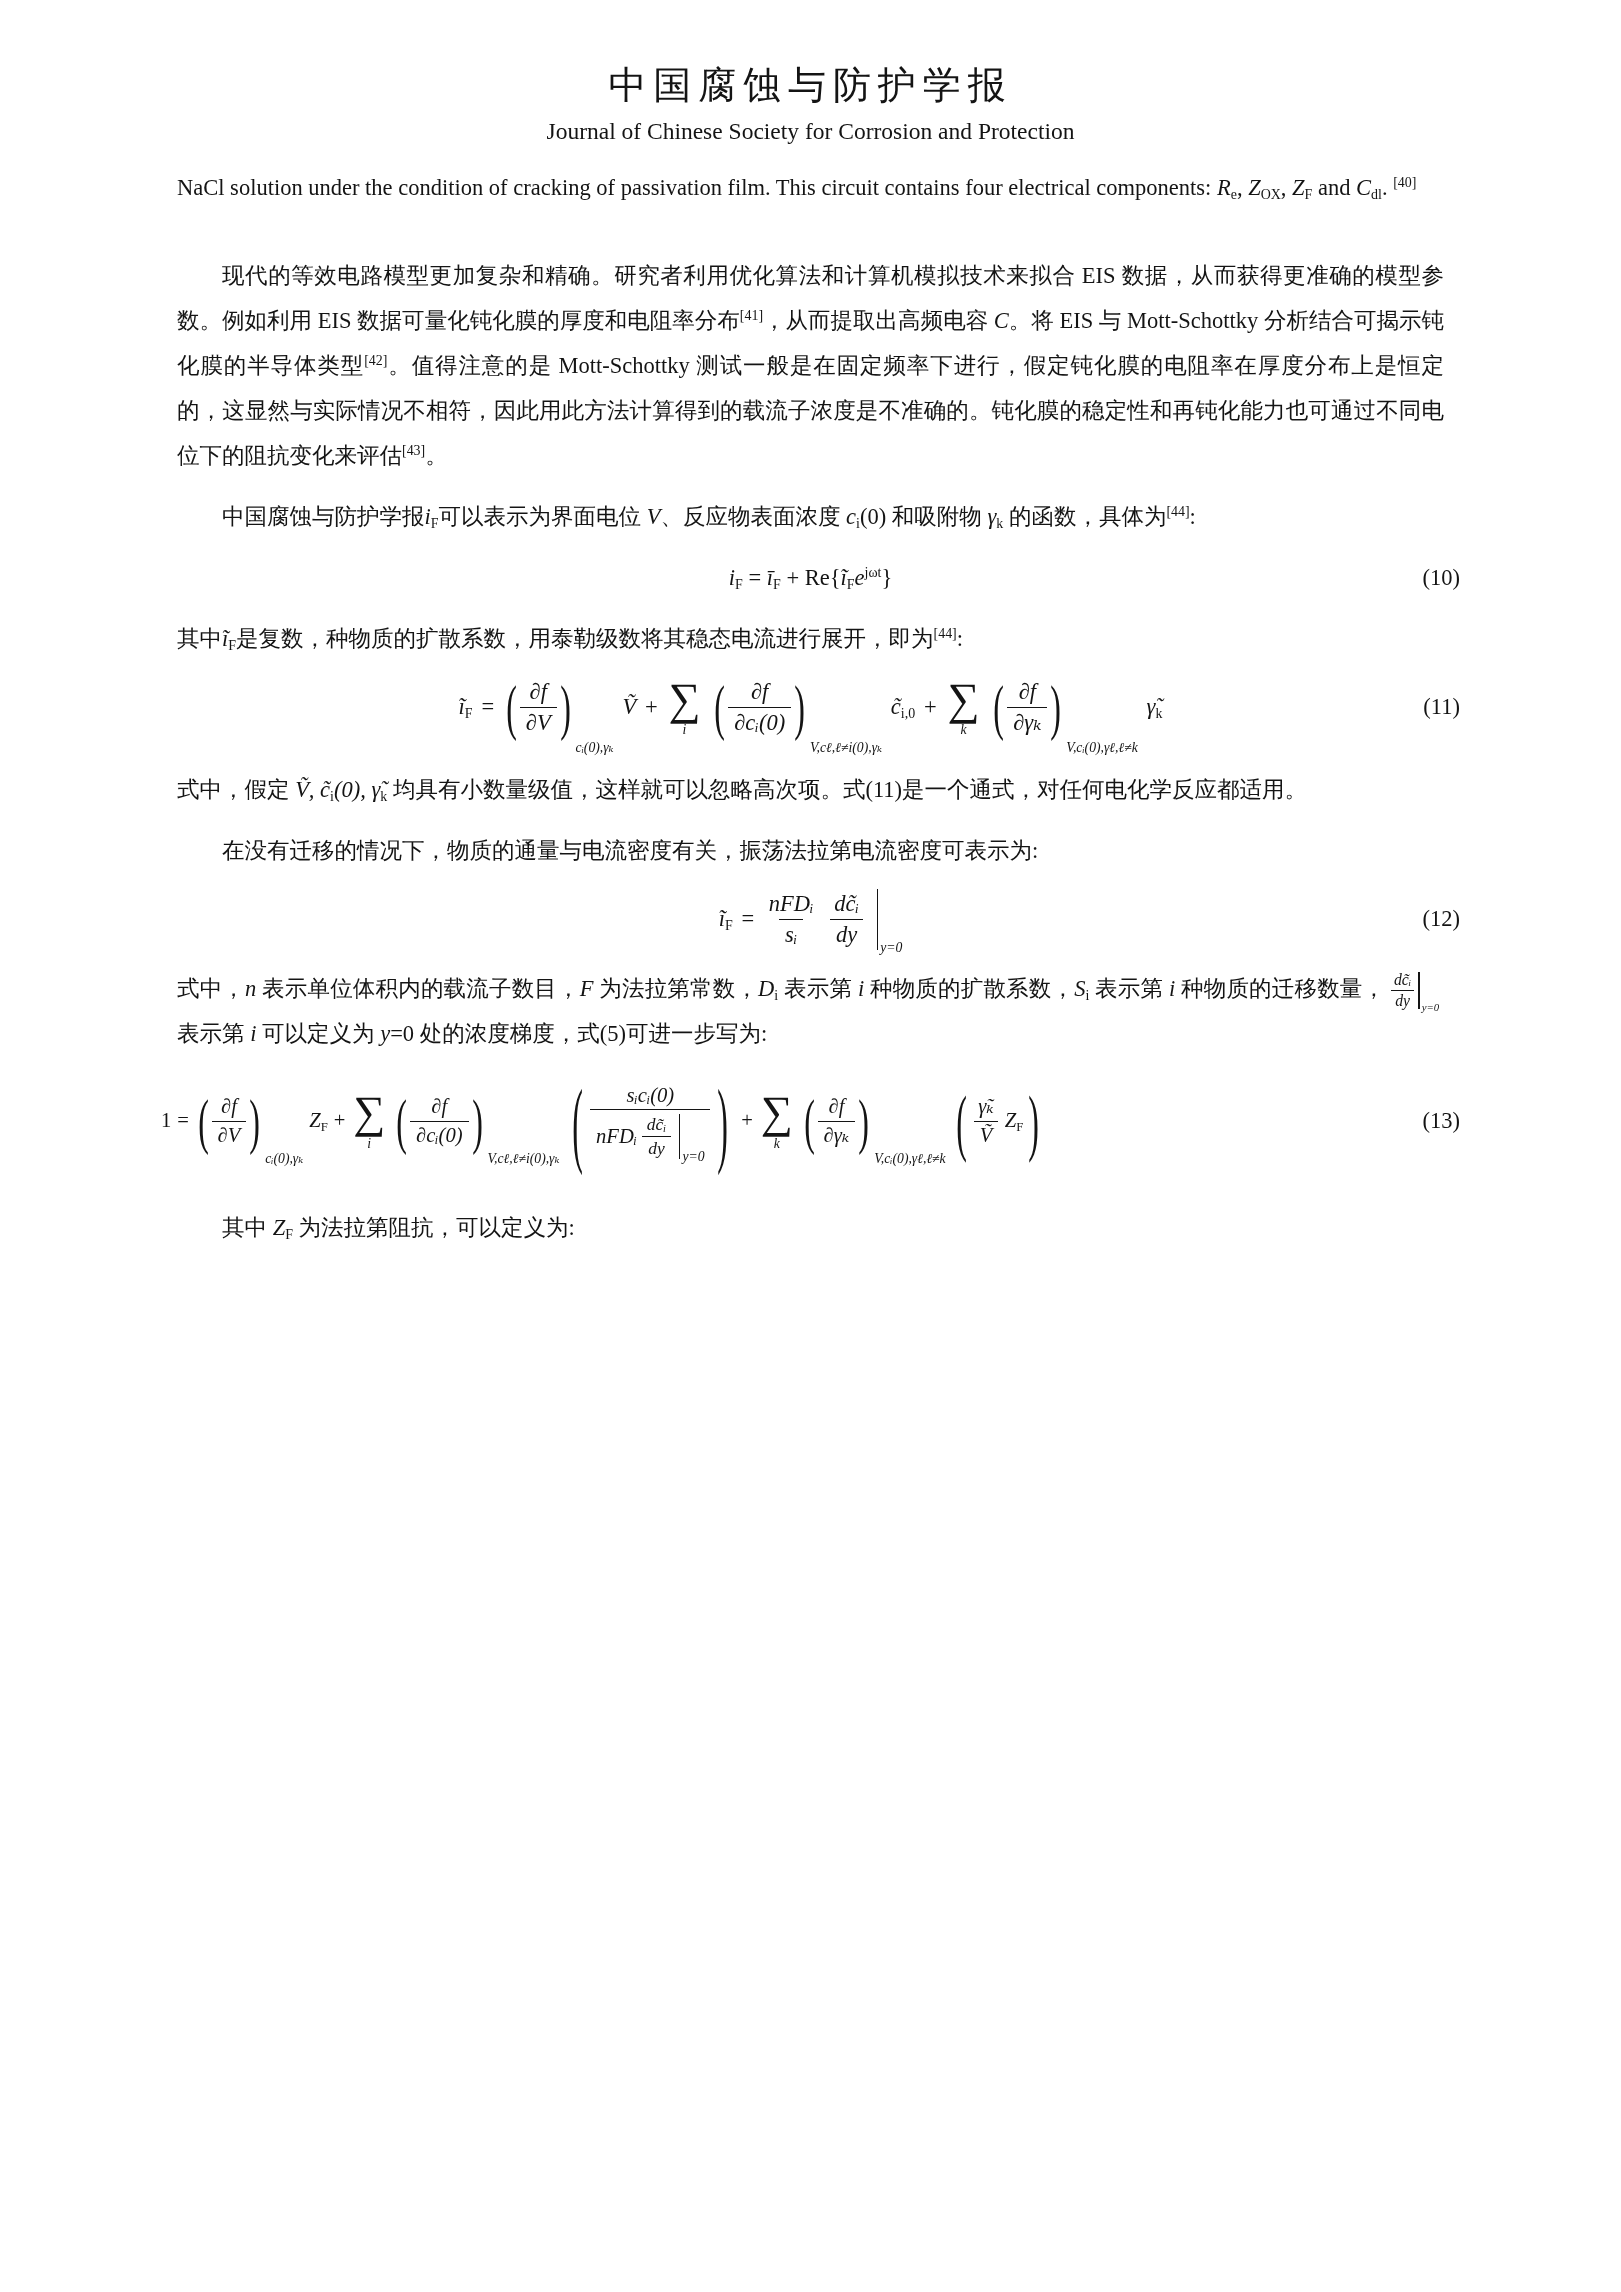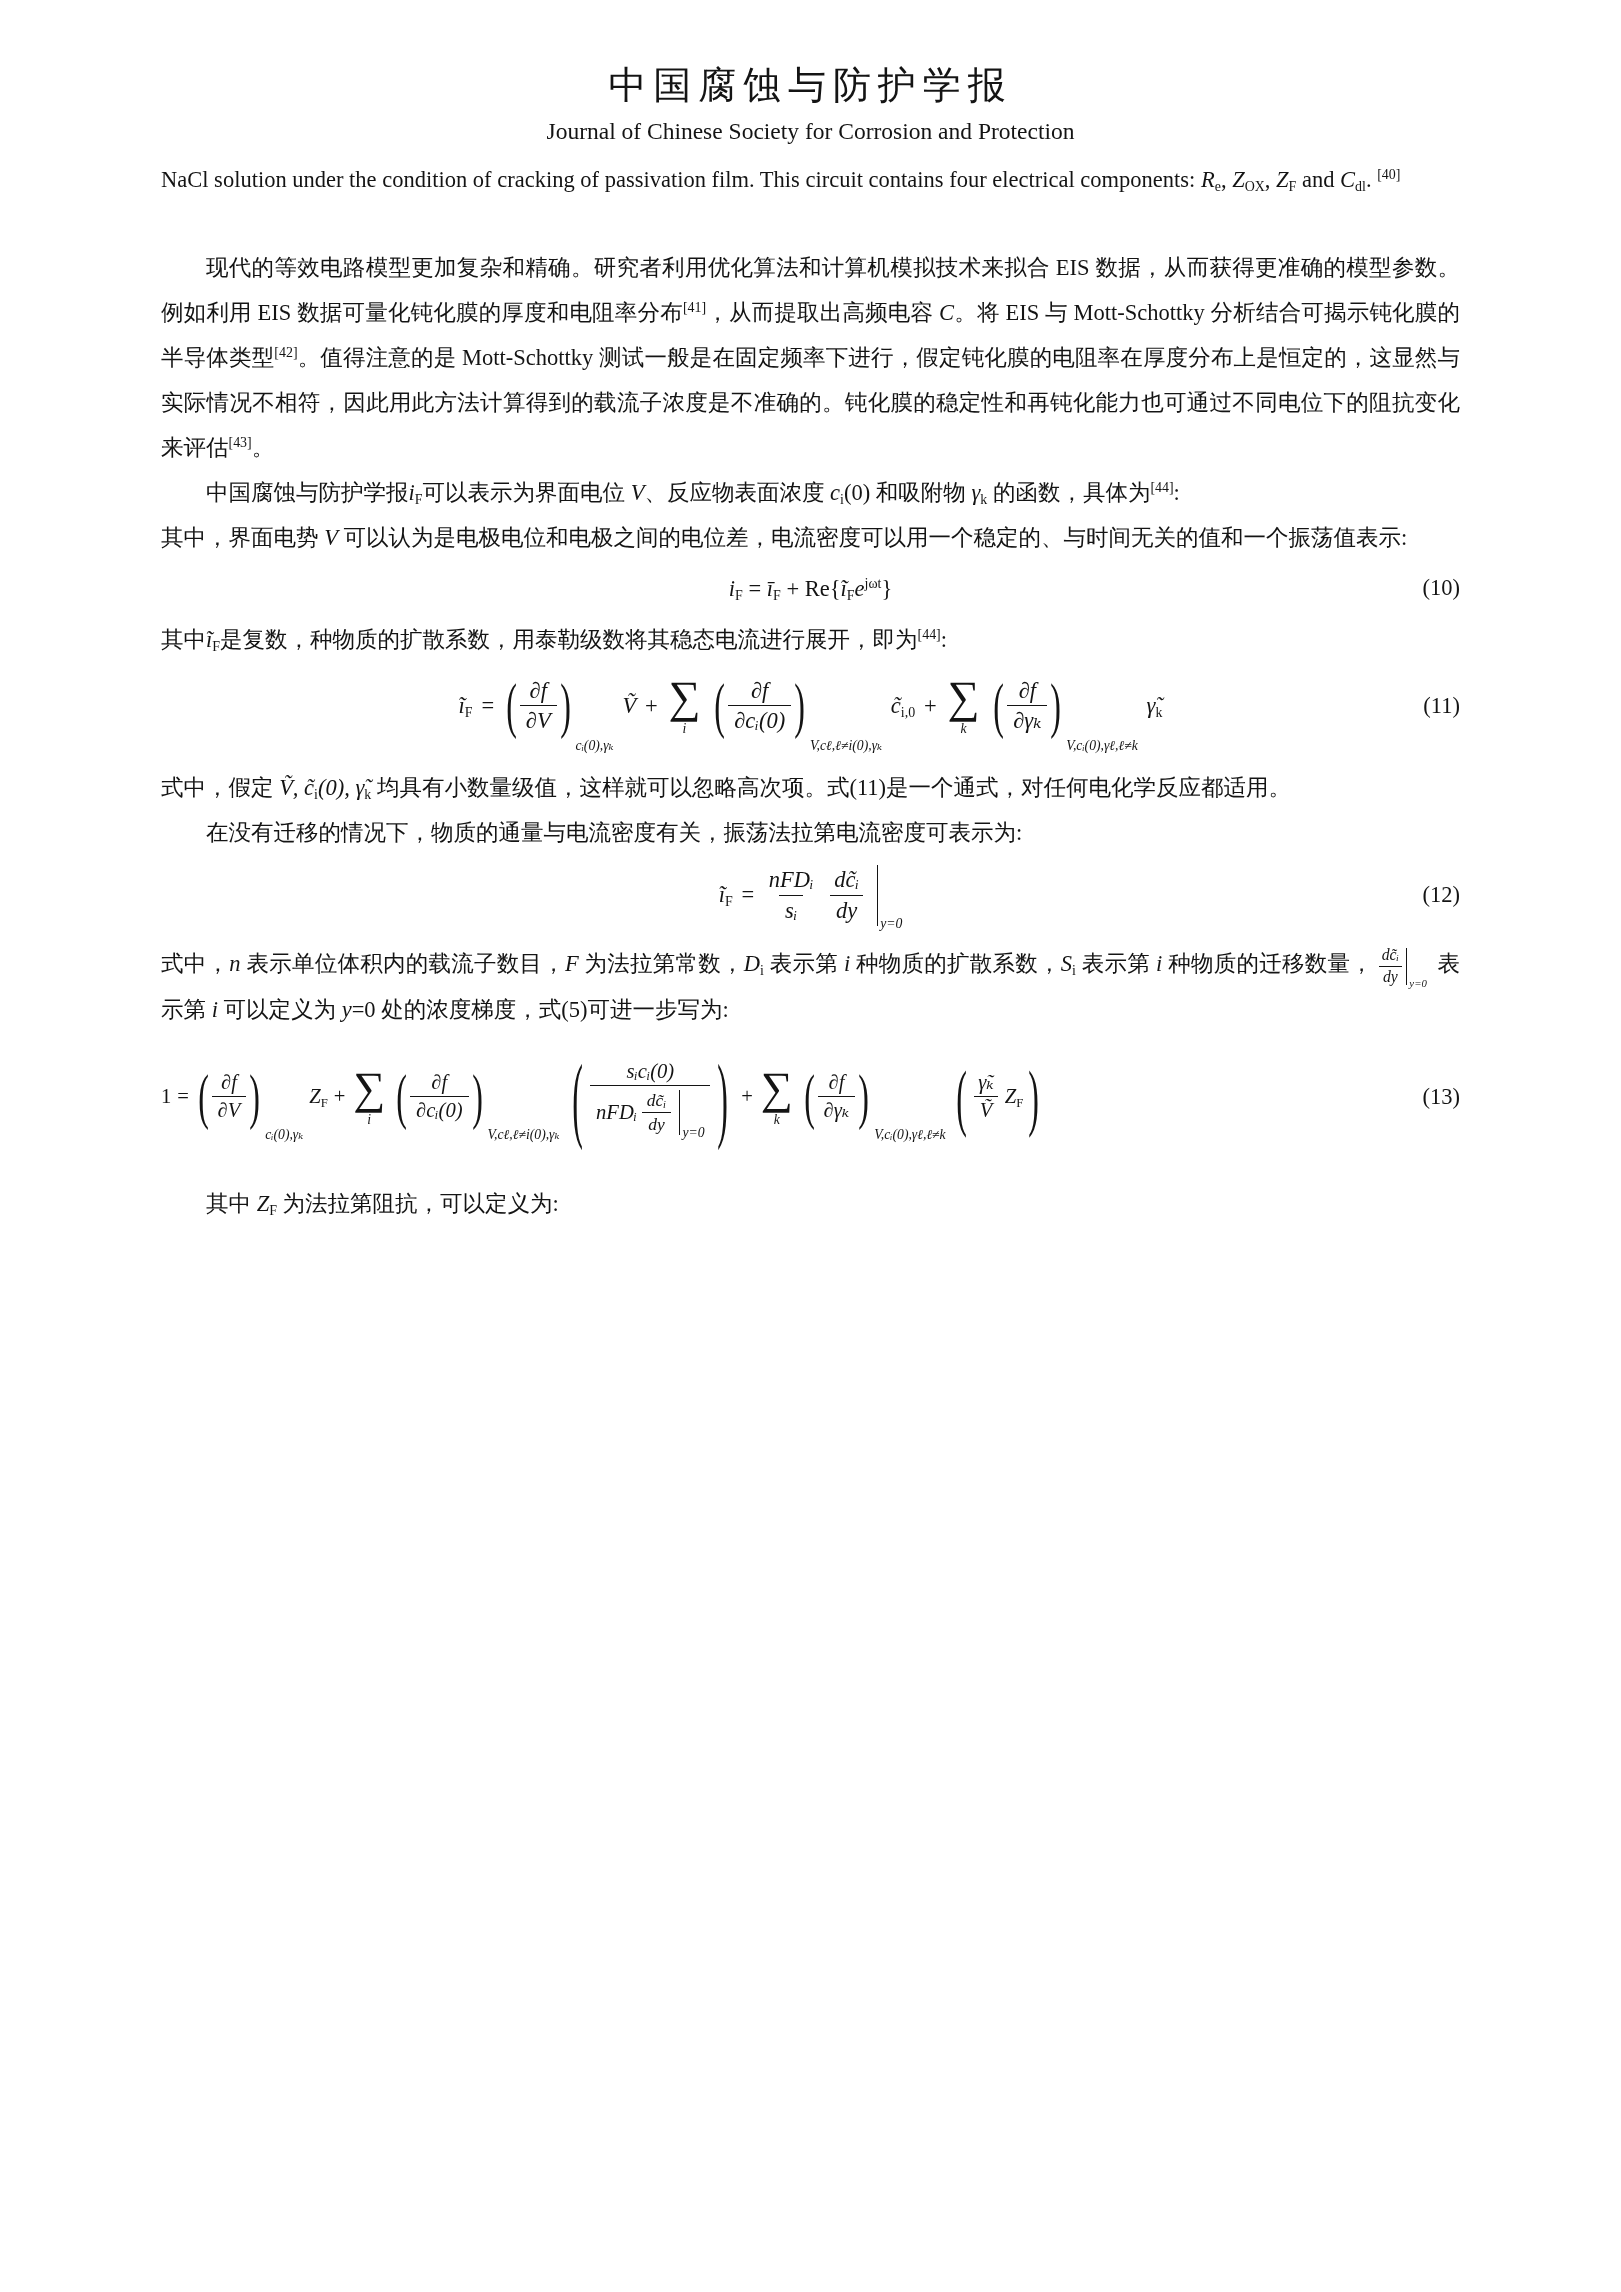--- a/index.html
+++ b/index.html
@@ -2,21 +2,21 @@
 <html><head>
 <meta charset="utf-8">
 <style>
   html,body{margin:0;padding:0;background:#fff;}
   .page{position:relative;width:1621px;height:2293px;background:#fff;box-sizing:border-box;
         padding:57px 161px 0 161px;overflow:hidden;color:#141414;
         font-family:"Liberation Serif","DejaVu Serif","DejaVu Sans",serif;
         font-size:22.5px;line-height:45px;}
   .title-cn{text-align:center;font-size:38px;letter-spacing:6.9px;line-height:1.5;}
   .title-en{text-align:center;font-size:23.5px;line-height:1.5;margin-bottom:7.8px;}
-  .para{margin:0;text-align:justify;}
+  .para{margin:16px;text-align:justify;}
   .ind{text-indent:2em;}
   .mt{margin-top:43px;}
   .mi{font-style:italic;}
   b.ht{font-weight:bold;}
   sub{font-size:0.62em;line-height:0;vertical-align:-0.28em;}
   sup.ref{font-size:0.62em;line-height:0;vertical-align:0.55em;}
   sup.mexp{font-size:0.62em;line-height:0;vertical-align:0.55em;}
   .heading{margin:15.7px 0 0 0;}
   .heading .num{margin-right:12.7px;}
 
@@ -68,21 +68,20 @@
   </div>
 
   <p class="para"><span>NaCl solution under the condition of cracking of passivation film. This circuit contains four electrical components: </span><i class="mi">R</i><sub>e</sub><span>, </span><i class="mi">Z</i><sub>OX</sub><span>, </span><i class="mi">Z</i><sub>F</sub><span> and </span><i class="mi">C</i><sub>dl</sub><span>. </span><sup class="ref">[40]</sup></p>
 
   <p class="para ind mt"><span>现代的等效电路模型更加复杂和精确。研究者利用优化算法和计算机模拟技术来拟合 EIS 数据，从而获得更准确的模型参数。例如利用 EIS 数据可量化钝化膜的厚度和电阻率分布</span><sup class="ref">[41]</sup><span>，从而提取出高频电容 </span><i class="mi">C</i><span>。将 EIS 与 Mott-Schottky 分析结合可揭示钝化膜的半导体类型</span><sup class="ref">[42]</sup><span>。值得注意的是 Mott-Schottky 测试一般是在固定频率下进行，假定钝化膜的电阻率在厚度分布上是恒定的，这显然与实际情况不相符，因此用此方法计算得到的载流子浓度是不准确的。钝化膜的稳定性和再钝化能力也可通过不同电位下的阻抗变化来评估</span><sup class="ref">[43]</sup><span>。</span></p>
 
 
   <p class="para ind"><span>中国腐蚀与防护学报</span><i class="mi">i</i><sub>F</sub><span>可以表示为界面电位 </span><i class="mi">V</i><span>、反应物表面浓度 </span><i class="mi">c</i><sub>i</sub><span>(0) 和吸附物 </span><i class="mi">γ</i><sub>k</sub><span> 的函数，具体为</span><sup class="ref">[44]</sup><span>:</span></p>
 
 
-  <p class="para"><span>其中，界面电势 </span><i class="mi">V</i><span> 可以认为是电极电位和电极之间的电位差，电流密度可以用一个稳定的、与时间无关的值和一个振荡值表示:</span></p>
 
   <div class="eqwrap">
     <span class="eqsimple"><i class="mi">i</i><sub>F</sub><span> = </span><i class="mi">ī</i><sub>F</sub><span> + Re</span><span>{</span><i class="mi">ĩ</i><sub>F</sub><i class="mi">e</i><sup class="mexp">jωt</sup><span>}</span></span>
     <span class="eqnum">(10)</span>
   </div>
 
   <p class="para"><span>其中</span><i class="mi">ĩ</i><sub>F</sub><span>是复数，种物质的扩散系数，用泰勒级数将其稳态电流进行展开，即为</span><sup class="ref">[44]</sup><span>:</span></p>
 
   <div class="eqwrap eq11m">
     <span class="eqflex">

